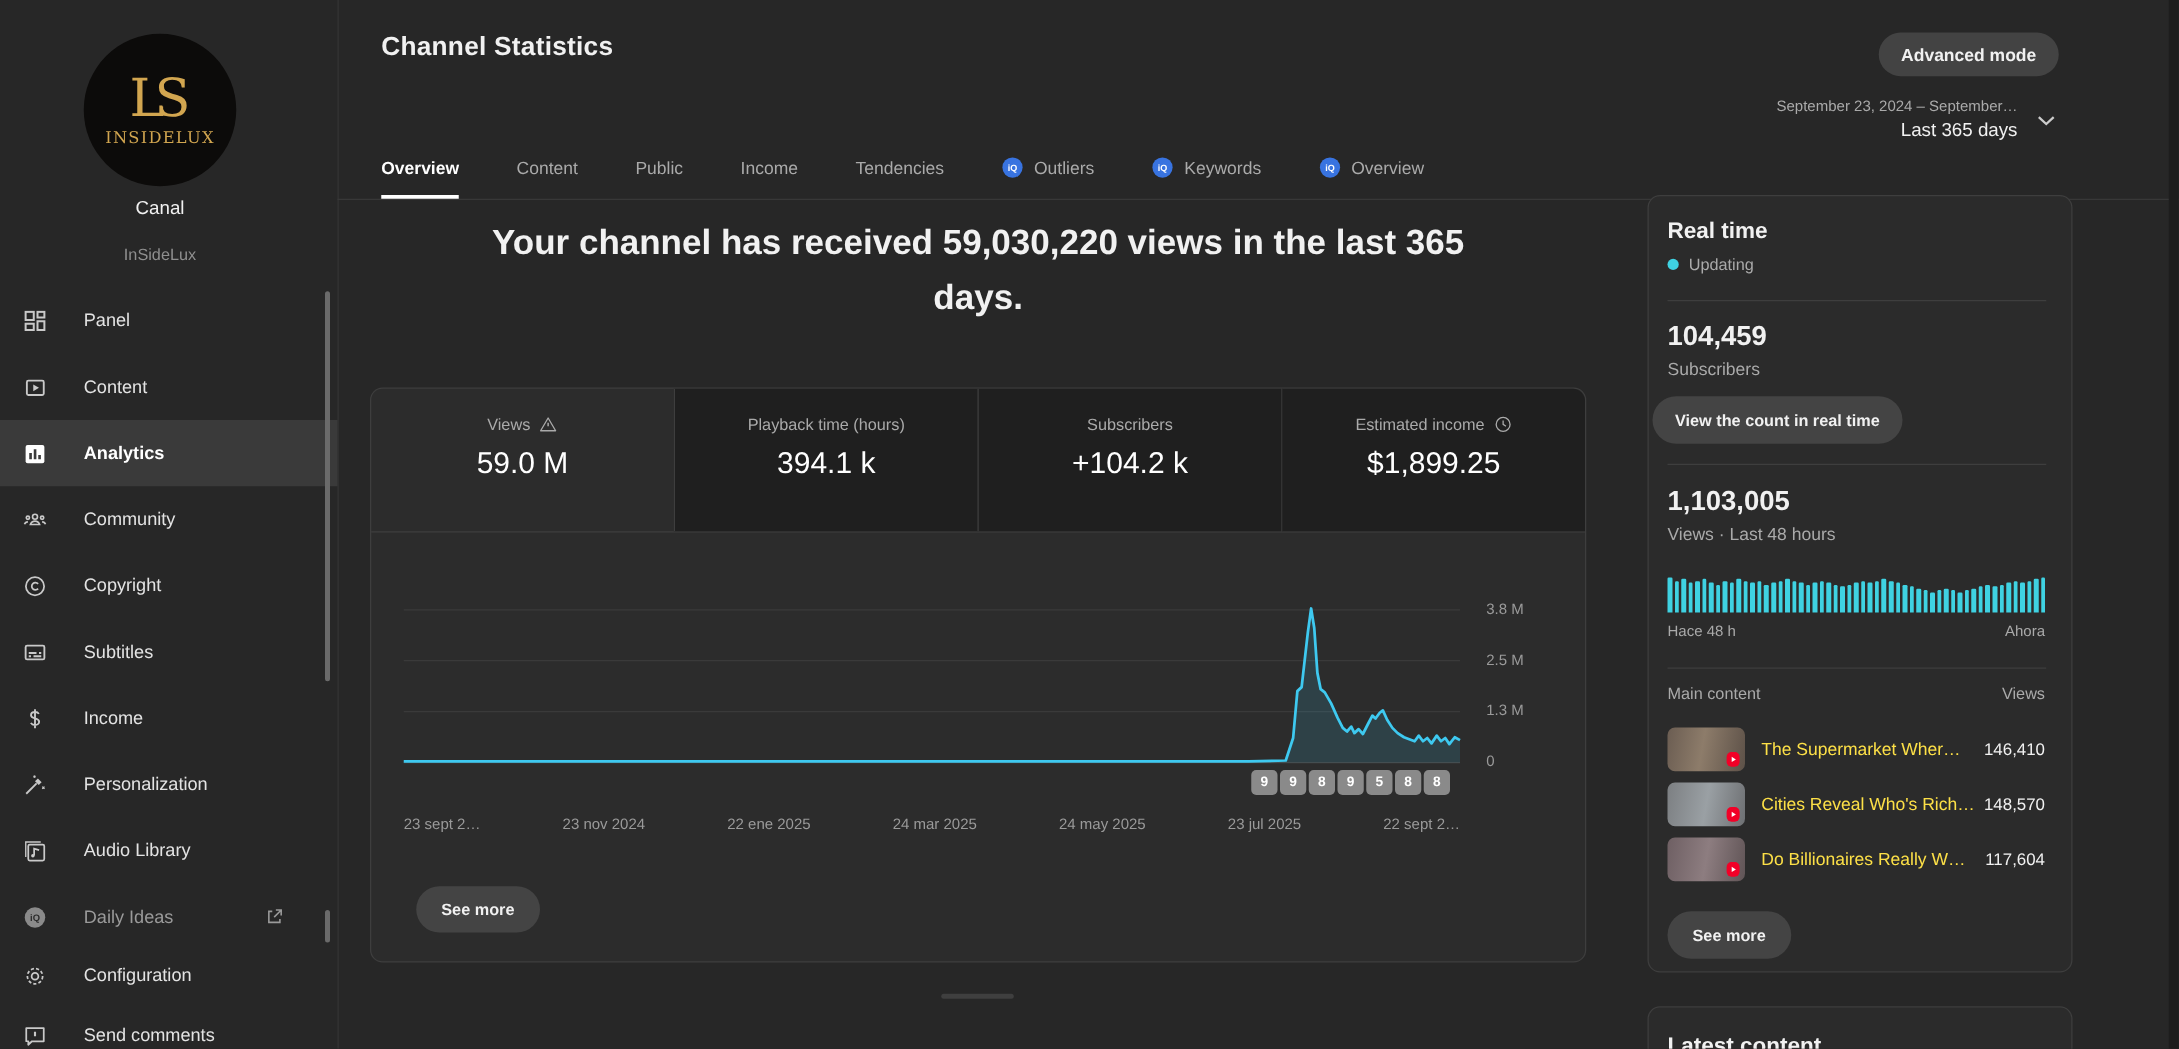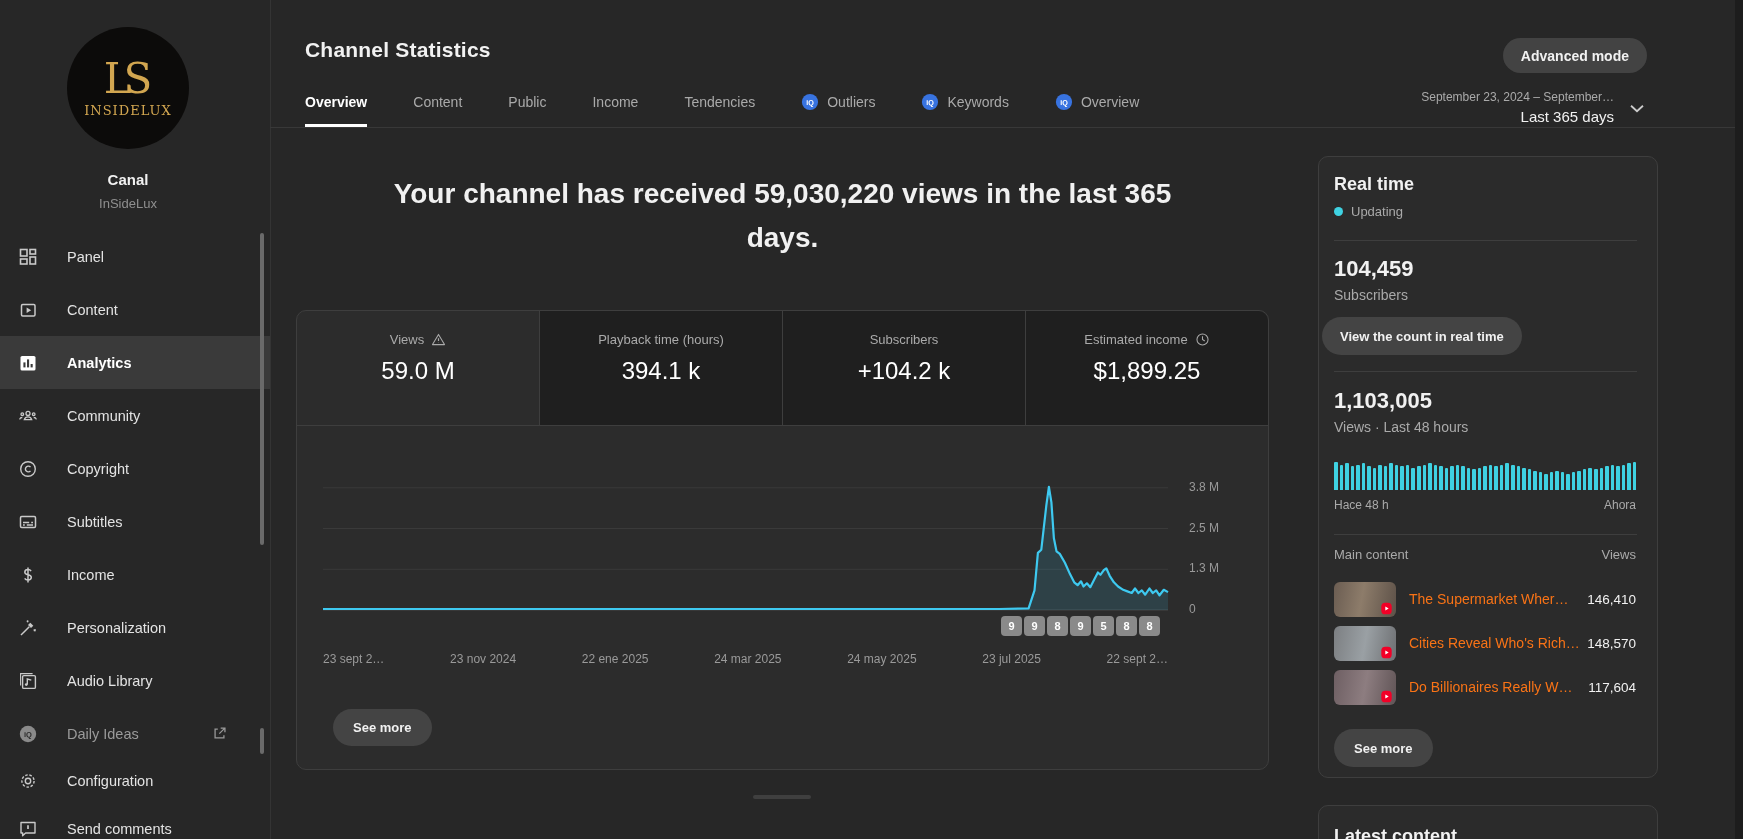--- a/index.html
+++ b/index.html
@@ -4,36 +4,36 @@
 <style>
   html,body{margin:0;padding:0}
   body{width:1743px;height:839px;overflow:hidden;background:#272727;color:#f1f1f1;
        font-family:"Liberation Sans",sans-serif;position:relative}
   
   .sidebar{position:absolute;left:0;top:0;width:270px;height:839px;background:#272727;border-right:1px solid #343434}
   .avatar{position:absolute;left:67px;top:27px;width:122px;height:122px;border-radius:50%;background:#0c0b0a;
           display:flex;flex-direction:column;align-items:center;justify-content:center;cursor:pointer}
   .mono-ls{font-family:"DejaVu Serif",serif;font-size:42px;line-height:1;color:#d2a650;letter-spacing:-8px;padding-right:8px}
   .mono-name{font-family:"DejaVu Serif",serif;font-size:13px;color:#d2a650;letter-spacing:1px;margin-top:3px}
-  .ch-name{position:absolute;left:0;top:171px;width:256px;text-align:center;font-size:15px;font-weight:bold}
+  .ch-name{position:absolute;left:0;top:158px;width:256px;text-align:center;font-size:15px;font-weight:normal}
   .ch-handle{position:absolute;left:0;top:196px;width:256px;text-align:center;font-size:13px;color:#8f8f8f}
   .nav{position:absolute;left:0;top:230px;width:270px}
   .nav-item{height:53px;display:flex;align-items:center;padding-left:18px;cursor:pointer;box-sizing:border-box}
   .nav-item:nth-child(11){height:42px}
   .nav-item .icon{width:20px;height:20px;flex:0 0 20px}
   .nav-item .nav-label{margin-left:29px;font-size:14.5px;color:#e3e3e3}
   .nav-item.active{background:#3a3a3a}
   .nav-item.active .nav-label{font-weight:bold;color:#fff}
   .nav-item.muted .nav-label{color:#9a9a9a}
   .nav-item .ext{margin-left:auto;margin-right:42px;width:17px;height:17px;flex:0 0 17px}
   .sb-thumb{position:absolute;left:260px;width:4px;background:#6a6a6a;border-radius:2px}
   .sb-thumb.t1{top:233px;height:312px}
   .sb-thumb.t2{top:728px;height:26px}
   
-  .header{position:absolute;left:270px;top:12px;width:1473px;height:116px;border-bottom:1px solid #383838;box-sizing:border-box}
+  .header{position:absolute;left:270px;top:0;width:1473px;height:160px;border-bottom:1px solid #383838;box-sizing:border-box}
   .page-title{position:absolute;left:35px;top:26px;font-size:21px;font-weight:bold;margin:0;letter-spacing:.2px}
   .adv-btn{position:absolute;right:96px;top:26px;height:35px;padding:0 18px;border:none;border-radius:18px;
            background:#434343;color:#f1f1f1;font-size:14px;font-weight:bold;cursor:pointer;font-family:inherit}
   .datefilter{position:absolute;right:95px;top:78px;display:flex;align-items:center;gap:12px;cursor:pointer}
   .dates{text-align:right}
   .d1{font-size:12px;color:#aaa}
   .d2{font-size:15px;color:#f1f1f1;margin-top:4px}
   .chev{width:22px;height:22px}
   .tabs{position:absolute;left:35px;bottom:0;display:flex;gap:46px}
   .tab{display:flex;align-items:center;gap:8px;padding-bottom:16px;font-size:14px;color:#aaa;cursor:pointer}
@@ -79,21 +79,21 @@
   .bar{flex:1;background:#3fd2e2;border-radius:1px 1px 0 0}
   .rt-axis{position:absolute;left:15px;right:21px;top:341px;display:flex;justify-content:space-between;font-size:12px;color:#aaa}
   .rt-thead{position:absolute;left:15px;right:21px;top:390px;display:flex;justify-content:space-between;font-size:13px;color:#aaa}
   .rt-rows{position:absolute;left:15px;right:21px;top:420px}
   .rt-row{display:flex;align-items:center;height:44px;cursor:pointer}
   .thumb{width:62px;height:35px;border-radius:6px;position:relative;flex:0 0 62px;overflow:hidden}
   .thumb-0{background:linear-gradient(100deg,#6b5d52,#8d7c6a 45%,#5d5148)}
   .thumb-1{background:linear-gradient(100deg,#7c7f82,#9aa0a4 50%,#6e7073)}
   .thumb-2{background:linear-gradient(100deg,#6e5f63,#8d7d80 50%,#605456)}
   .shorts{position:absolute;right:3px;bottom:3px;width:13px;height:13px}
-  .rt-row-title{flex:1;margin-left:13px;font-size:14px;color:#f97316;white-space:nowrap;overflow:hidden;text-overflow:clip}
+  .rt-row-title{flex:1;margin-left:13px;font-size:14px;color:#fde047;white-space:nowrap;overflow:hidden;text-overflow:clip}
   .rt-row-views{font-size:13.5px;color:#f1f1f1;margin-left:8px}
   .rt-see-more{position:absolute;left:15px;top:572px;height:38px;padding:0 20px}
   .latest-card{position:absolute;left:1318px;top:805px;width:340px;height:120px;background:#2b2b2b;
                border:1px solid #3e3e3e;border-radius:10px;box-sizing:border-box}
   .latest-title{margin:20px 0 0 15px;font-size:18px;font-weight:bold}
   .page-scroll{position:absolute;right:0;top:0;width:8px;height:839px;background:#1d1d1d}
 </style>
 </head>
 <body>
 

